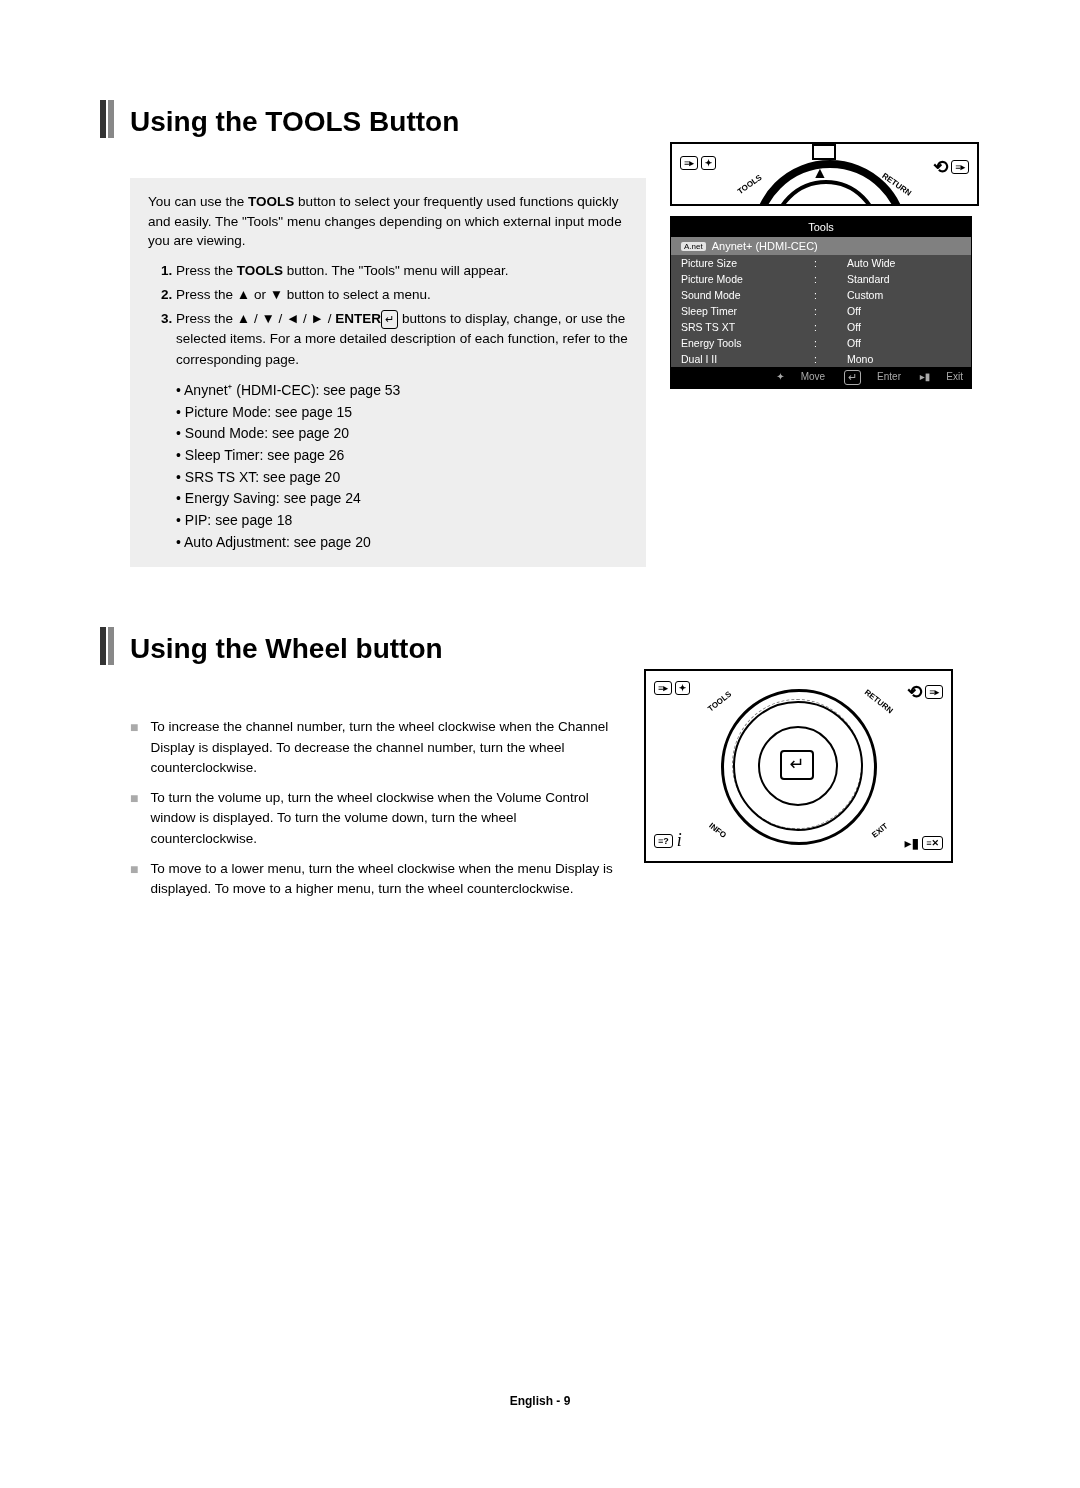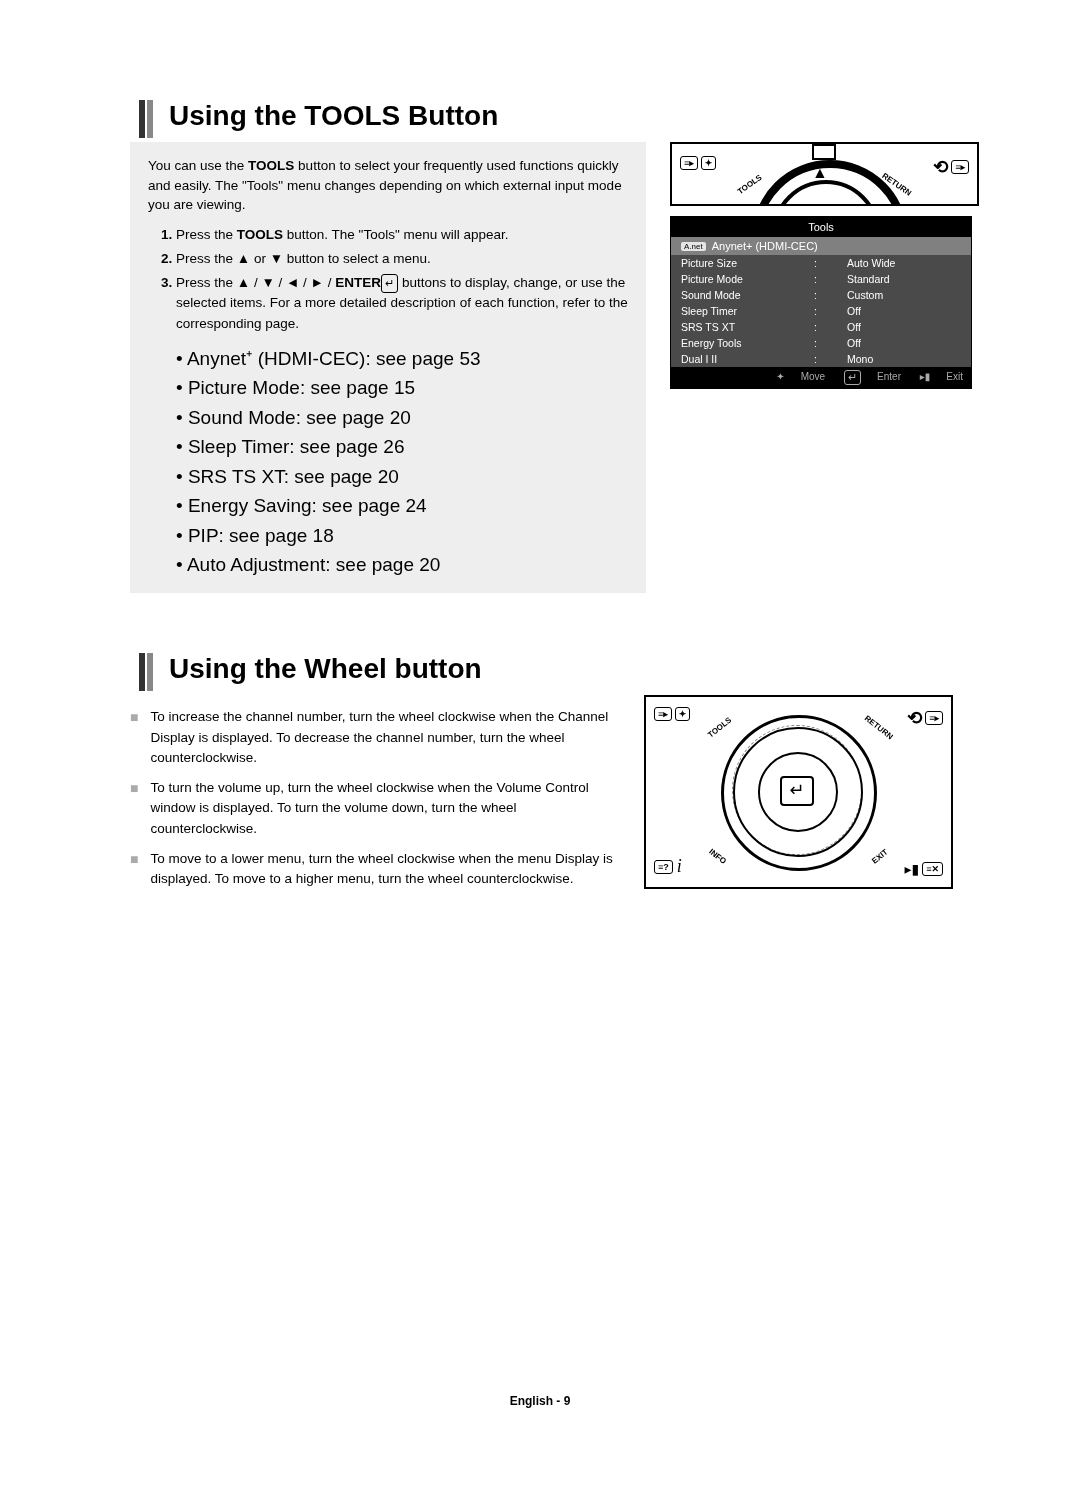--- a/index.html
+++ b/index.html
@@ -12,22 +12,22 @@
     position: relative;
   }
   .page {
     padding: 100px 90px 40px 100px;
   }
   .section {
     margin-bottom: 60px;
   }
   .section-header {
     display: flex;
+    align-items: flex-end;
     margin-bottom: 0;
-    margin-left: 39px;
   }
   .accent-bars {
     width: 18px;
     margin-right: 12px;
     flex-shrink: 0;
   }
   .bar-dark {
     background: #333;
     width: 6px;
     height: 38px;
@@ -56,41 +56,42 @@
     font-size: 13.5px;
     line-height: 1.45;
   }
   .content-row {
     display: flex;
     gap: 24px;
     align-items: flex-start;
   }
   .left-col {
     flex: 0 0 520px;
+    margin-top: 36px;
   }
   .right-col {
     flex: 0 0 310px;
   }
   ol.steps {
     margin: 10px 0 0 0;
     padding-left: 28px;
     font-size: 13.5px;
     line-height: 1.5;
   }
   ol.steps li {
     margin-bottom: 4px;
   }
   ol.steps li::marker {
     font-weight: bold;
   }
   ul.bullets {
     list-style: none;
     margin: 10px 0 0 0;
     padding-left: 28px;
-    font-size: 19px;
+    font-size: 14px;
     line-height: 1.55;
   }
   ul.bullets li::before {
     content: "• ";
   }
   ul.squares {
     list-style: none;
     margin: 12px 0 0 30px;
     padding-left: 0;
     font-size: 13.5px;

